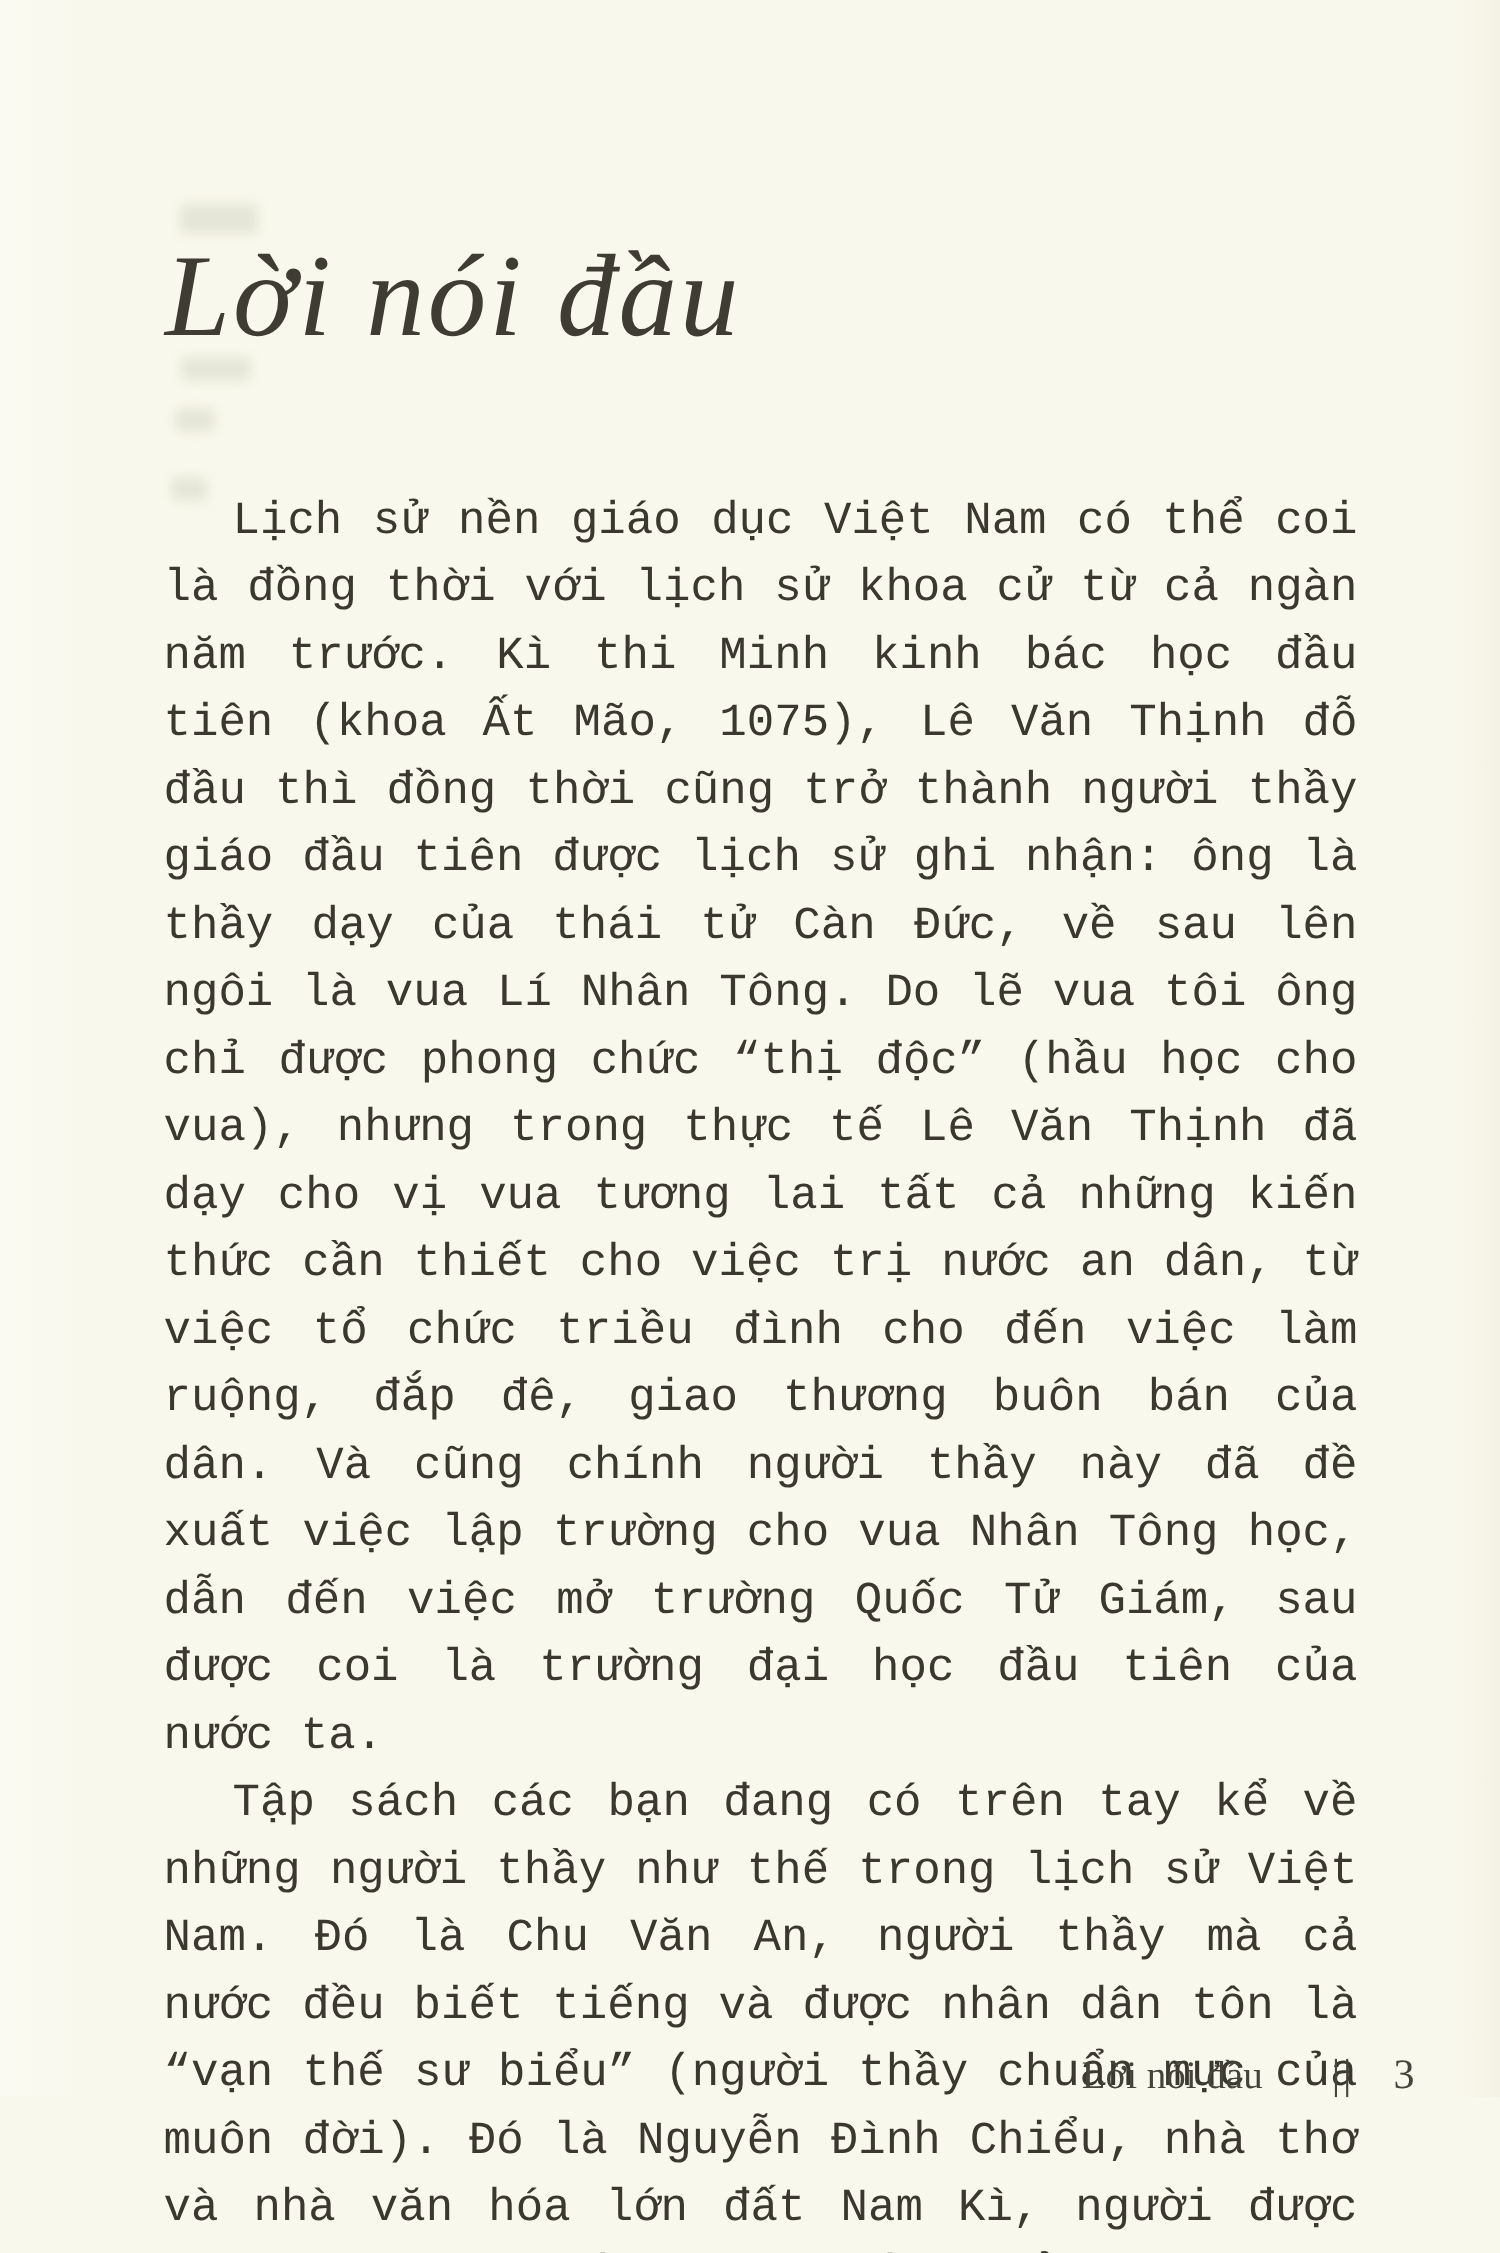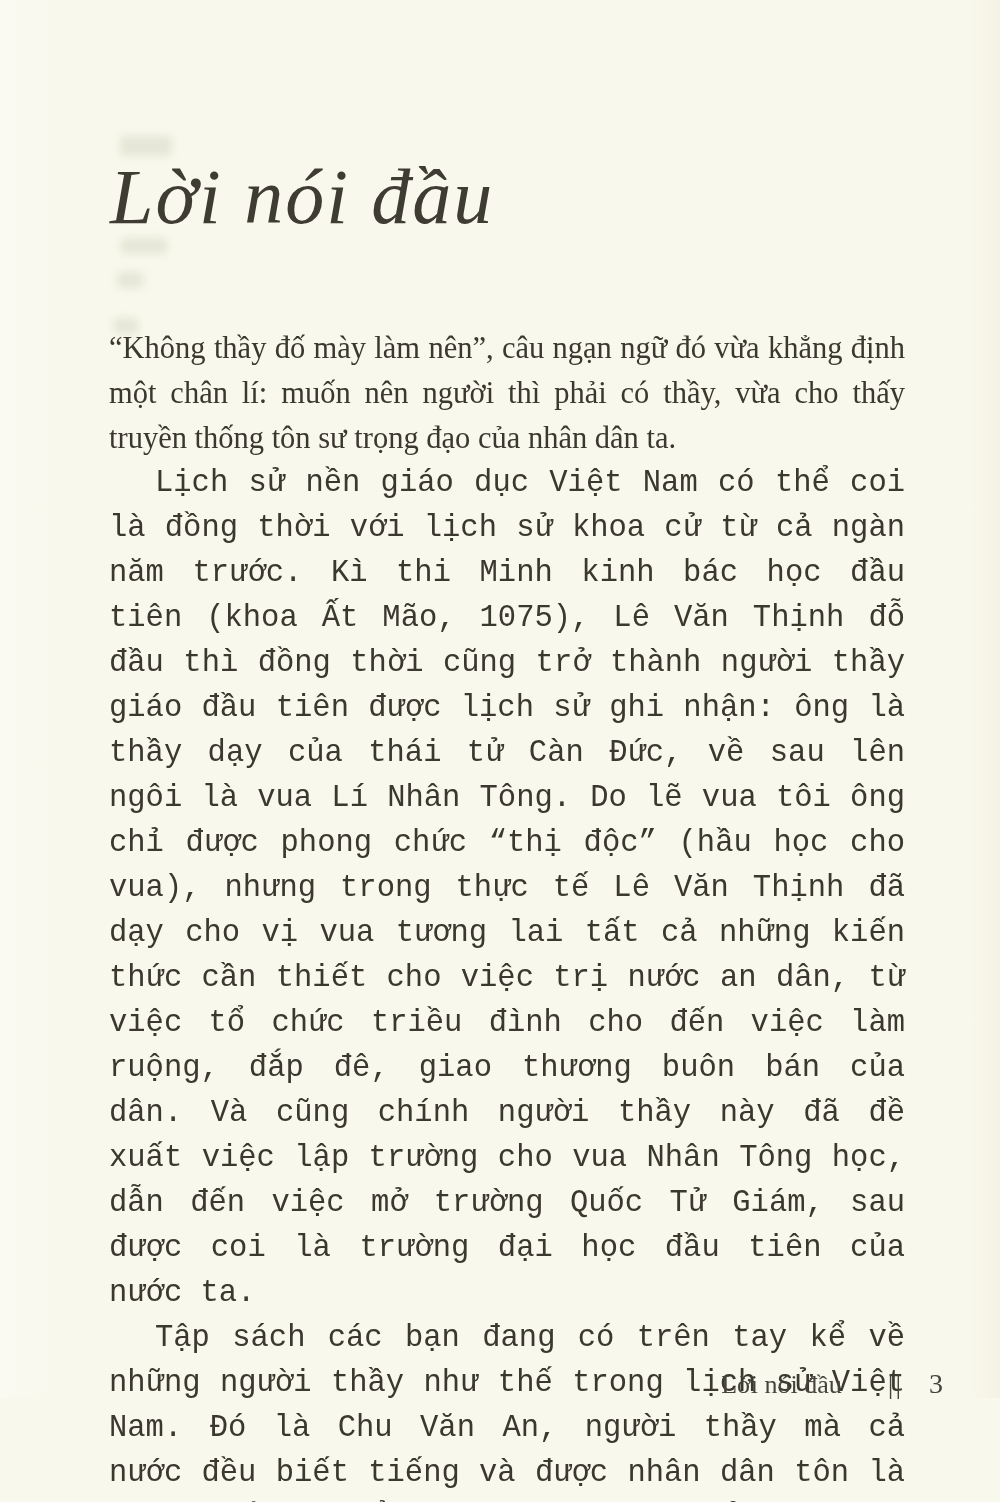--- a/index.html
+++ b/index.html
@@ -77,21 +77,20 @@
 <div class="page">
 
   <div class="bleed bleed-1"></div>
   <div class="bleed bleed-2"></div>
   <div class="bleed bleed-3"></div>
   <div class="bleed bleed-4"></div>
 
   <h1 class="page-title">Lời nói đầu</h1>
 
   <div class="body-text">
-    <p class="para">“Không thầy đố mày làm nên”, câu ngạn ngữ đó vừa khẳng định một chân lí: muốn nên người thì phải có thầy, vừa cho thấy truyền thống tôn sư trọng đạo của nhân dân ta.</p>
     <p class="para indented">Lịch sử nền giáo dục Việt Nam có thể coi là đồng thời với lịch sử khoa cử từ cả ngàn năm trước. Kì thi Minh kinh bác học đầu tiên (khoa Ất Mão, 1075), Lê Văn Thịnh đỗ đầu thì đồng thời cũng trở thành người thầy giáo đầu tiên được lịch sử ghi nhận: ông là thầy dạy của thái tử Càn Đức, về sau lên ngôi là vua Lí Nhân Tông. Do lẽ vua tôi ông chỉ được phong chức “thị độc” (hầu học cho vua), nhưng trong thực tế Lê Văn Thịnh đã dạy cho vị vua tương lai tất cả những kiến thức cần thiết cho việc trị nước an dân, từ việc tổ chức triều đình cho đến việc làm ruộng, đắp đê, giao thương buôn bán của dân. Và cũng chính người thầy này đã đề xuất việc lập trường cho vua Nhân Tông học, dẫn đến việc mở trường Quốc Tử Giám, sau được coi là trường đại học đầu tiên của nước ta.</p>
     <p class="para indented">Tập sách các bạn đang có trên tay kể về những người thầy như thế trong lịch sử Việt Nam. Đó là Chu Văn An, người thầy mà cả nước đều biết tiếng và được nhân dân tôn là “vạn thế sư biểu” (người thầy chuẩn mực của muôn đời). Đó là Nguyễn Đình Chiểu, nhà thơ và nhà văn hóa lớn đất Nam Kì, người được nhân dân trìu mến gọi là Đồ Chiểu - cái tên gắn liền với nghề</p>
   </div>
 
   <div class="page-footer">
     <span class="footer-chapter">Lời nói đầu</span>
     <span class="footer-separator">||</span>
     <span class="footer-page-number">3</span>
   </div>
 

